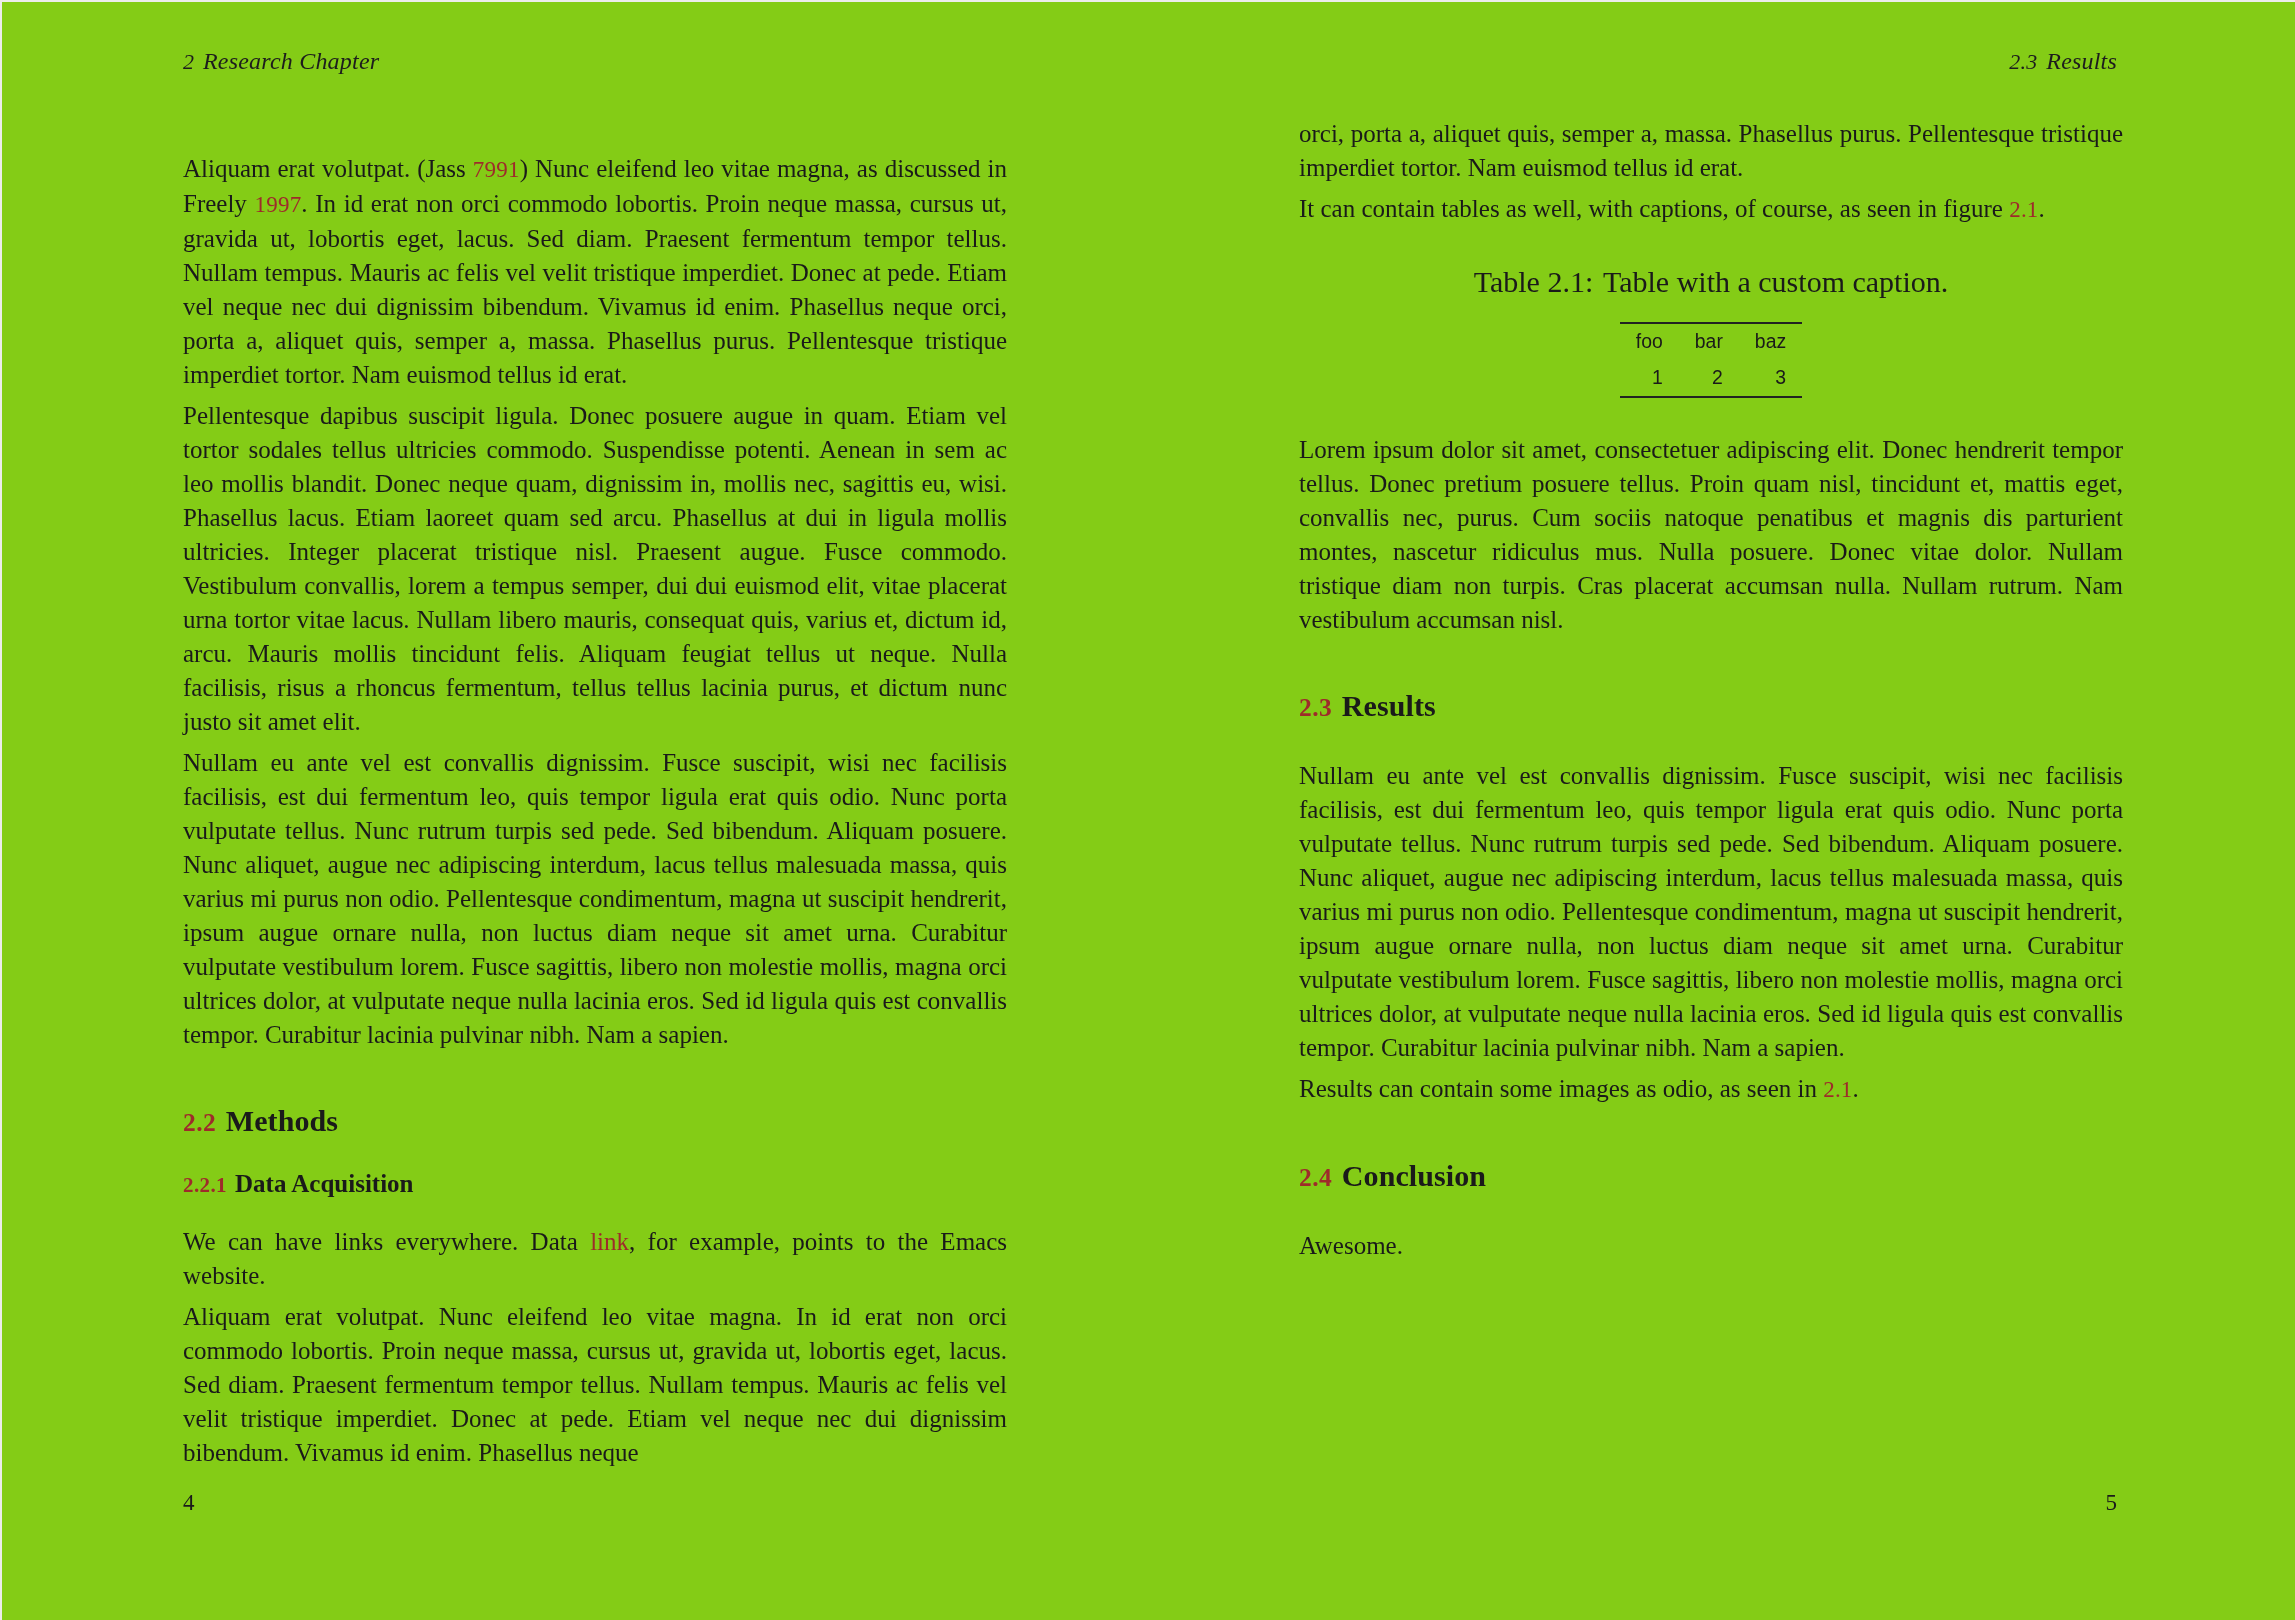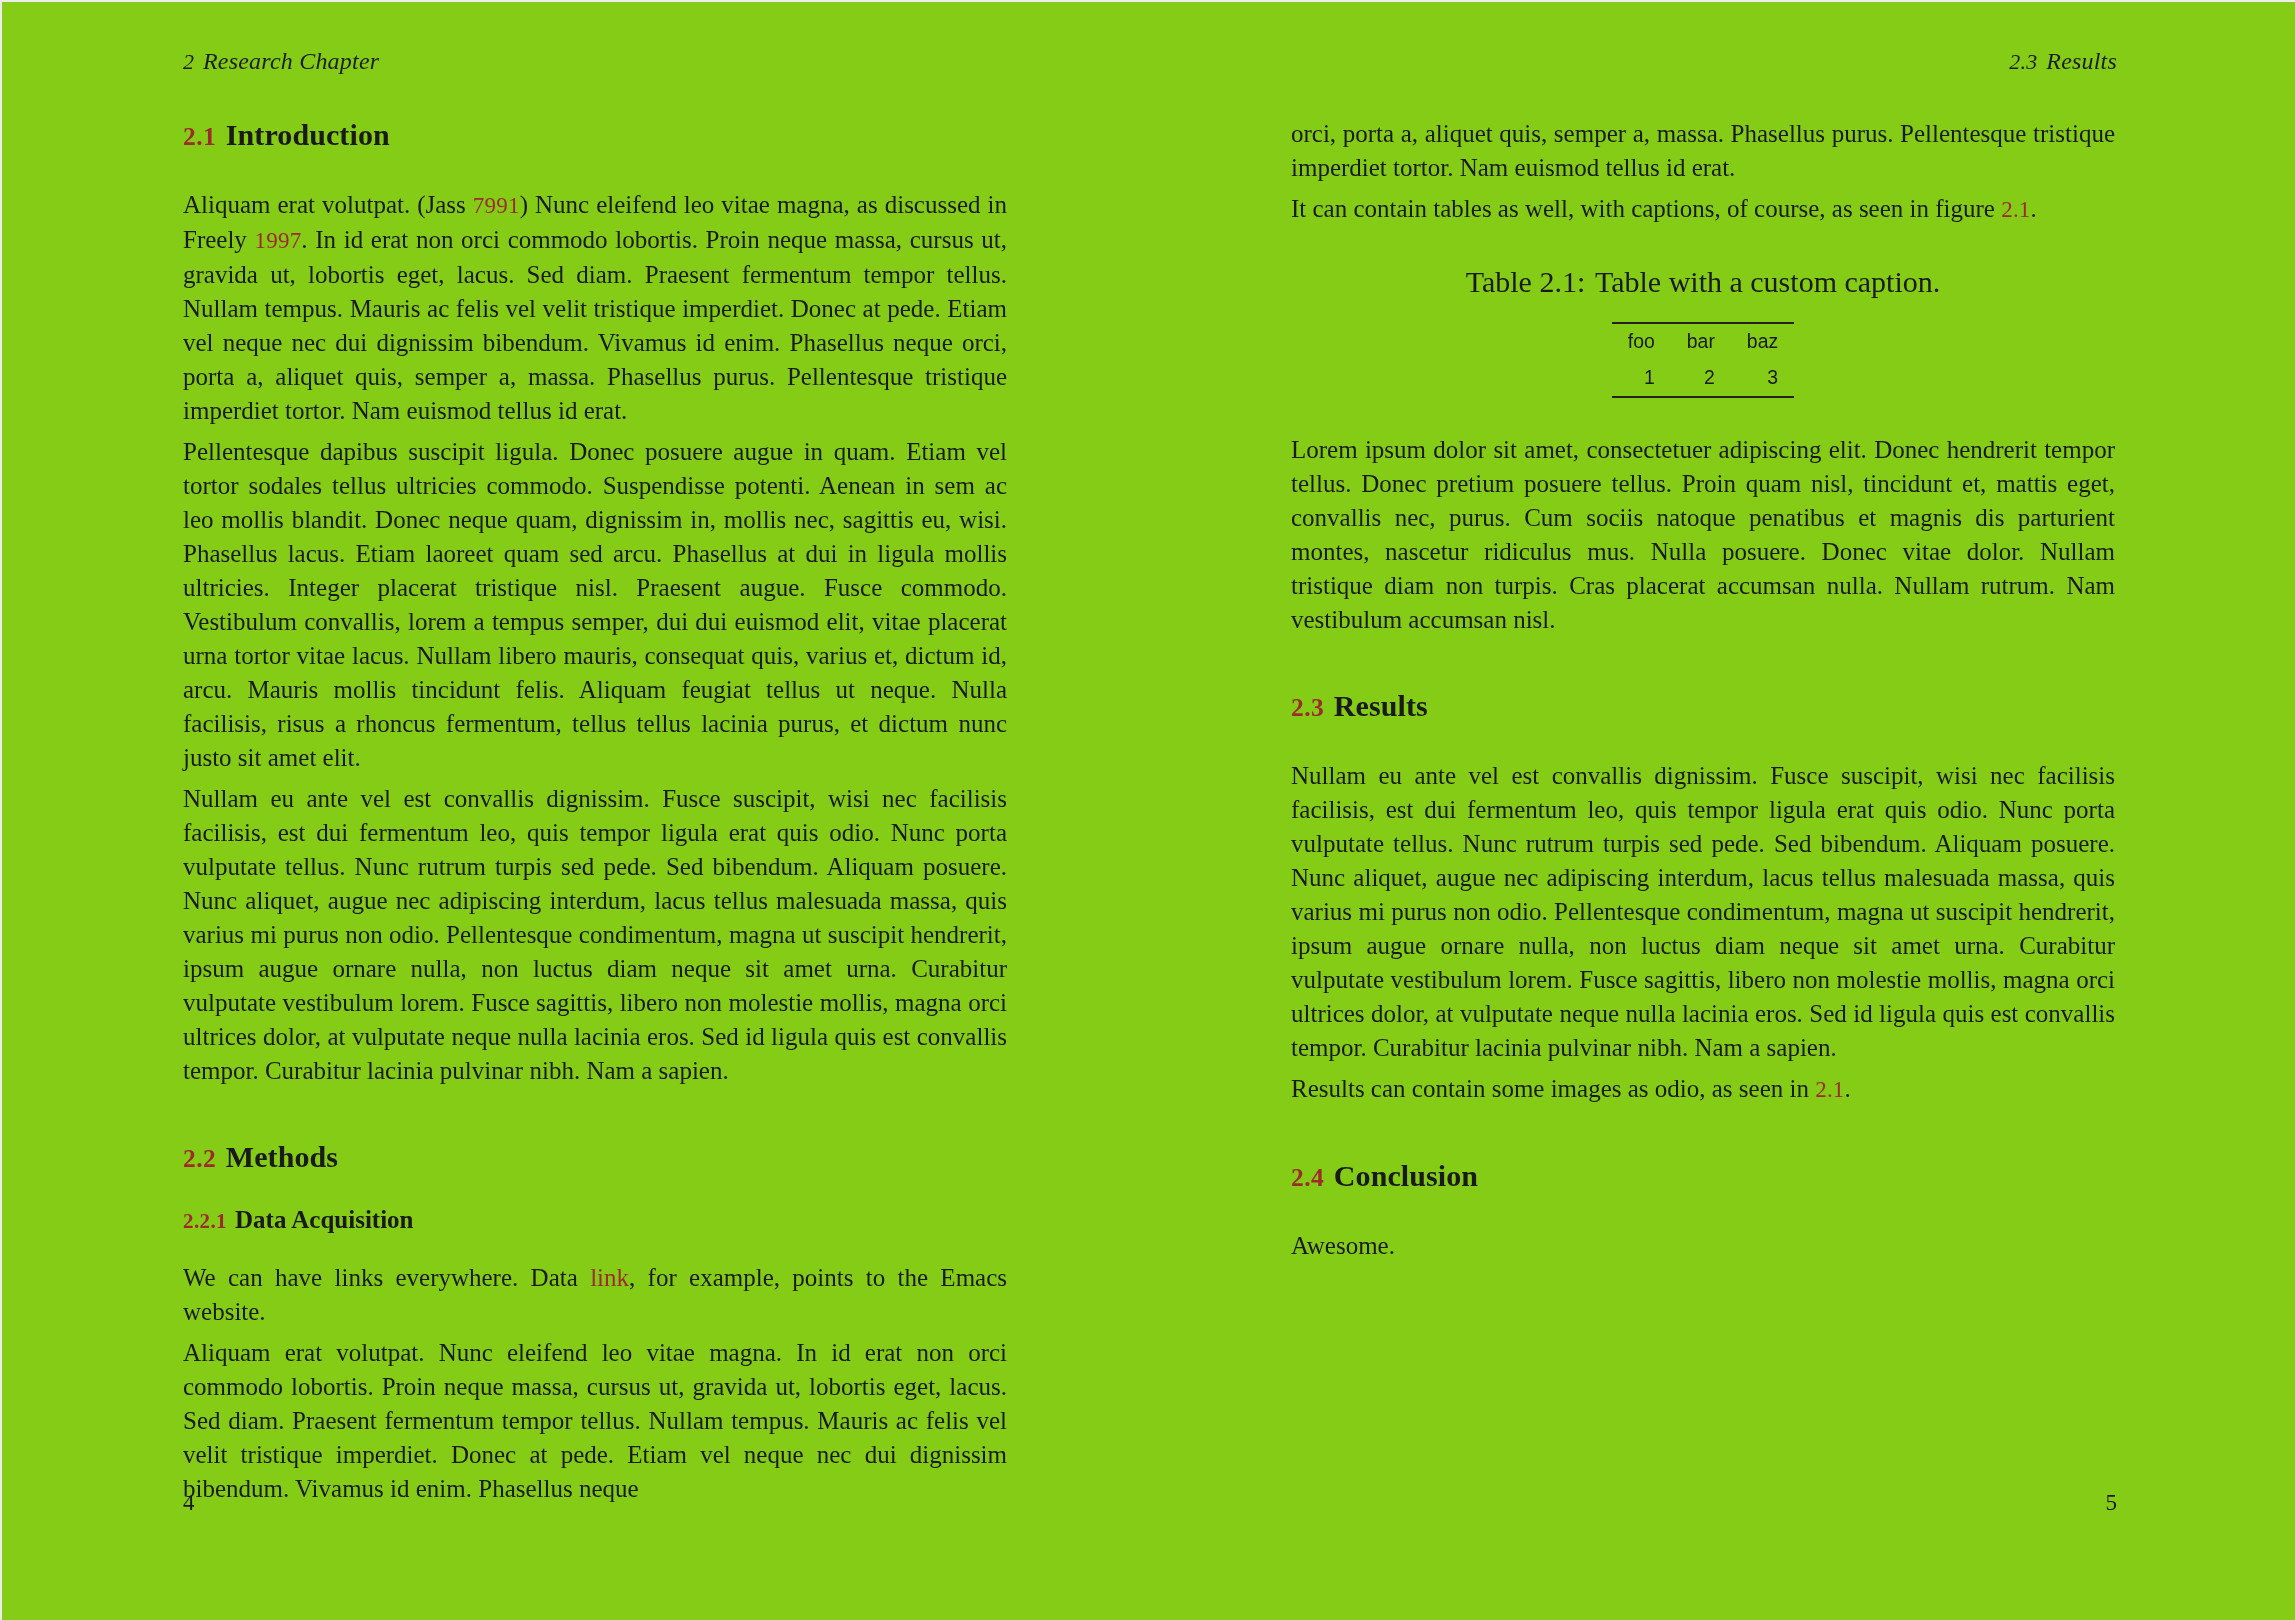--- a/index.html
+++ b/index.html
@@ -49,21 +49,21 @@
   }
   .head-left  { left: 181px; }
   .head-right { right: 181px; text-align: right; }
 
   .content {
     position: absolute;
     top: 115px;
     width: 824px;
   }
   .content-left  { left: 181px; }
-  .content-right { left: 141px; }
+  .content-right { left: 149px; }
 
   p {
     margin: 0 0 0px 0;
     font-size: 25px;
     line-height: 34px;
     text-align: justify;
     text-justify: inter-word;
     hyphens: auto;
     -webkit-hyphens: auto;
     color: #1a1a1a;
@@ -147,23 +147,20 @@
 <div class="spread">
 
   <div class="page page-left">
 
     <div class="running-head head-left">
       <span class="num">2</span><span>Research Chapter</span>
     </div>
 
     <div class="content content-left">
 
-      <h2 class="section">
-        <span class="secnum">2.1</span><span>Introduction</span>
-      </h2>
       <div class="sp-after-h2"></div>
 
       <p><span>Aliquam erat volutpat. (Jass </span><span class="cite">7991</span><span>) Nunc eleifend leo vitae magna, as discussed in Freely </span><span class="cite">1997</span><span>. In id erat non orci commodo lobortis. Proin neque massa, cursus ut, gravida ut, lobortis eget, lacus. Sed diam. Praesent fermentum tempor tellus. Nullam tempus. Mauris ac felis vel velit tristique imperdiet. Donec at pede. Etiam vel neque nec dui dignissim bibendum. Vivamus id enim. Phasellus neque orci, porta a, aliquet quis, semper a, massa. Phasellus purus. Pellentesque tristique imperdiet tortor. Nam euismod tellus id erat.</span></p>
 
       <p>Pellentesque dapibus suscipit ligula. Donec posuere augue in quam. Etiam vel tortor sodales tellus ultricies commodo. Suspendisse potenti. Aenean in sem ac leo mollis blandit. Donec neque quam, dignissim in, mollis nec, sagittis eu, wisi. Phasellus lacus. Etiam laoreet quam sed arcu. Phasellus at dui in ligula mollis ultricies. Integer placerat tristique nisl. Praesent augue. Fusce commodo. Vestibulum convallis, lorem a tempus semper, dui dui euismod elit, vitae placerat urna tortor vitae lacus. Nullam libero mauris, consequat quis, varius et, dictum id, arcu. Mauris mollis tincidunt felis. Aliquam feugiat tellus ut neque. Nulla facilisis, risus a rhoncus fermentum, tellus tellus lacinia purus, et dictum nunc justo sit amet elit.</p>
 
       <p>Nullam eu ante vel est convallis dignissim. Fusce suscipit, wisi nec facilisis facilisis, est dui fermentum leo, quis tempor ligula erat quis odio. Nunc porta vulputate tellus. Nunc rutrum turpis sed pede. Sed bibendum. Aliquam posuere. Nunc aliquet, augue nec adipiscing interdum, lacus tellus malesuada massa, quis varius mi purus non odio. Pellentesque condimentum, magna ut suscipit hendrerit, ipsum augue ornare nulla, non luctus diam neque sit amet urna. Curabitur vulputate vestibulum lorem. Fusce sagittis, libero non molestie mollis, magna orci ultrices dolor, at vulputate neque nulla lacinia eros. Sed id ligula quis est convallis tempor. Curabitur lacinia pulvinar nibh. Nam a sapien.</p>
 
       <div class="sp-before-h2"></div>
       <h2 class="section">

